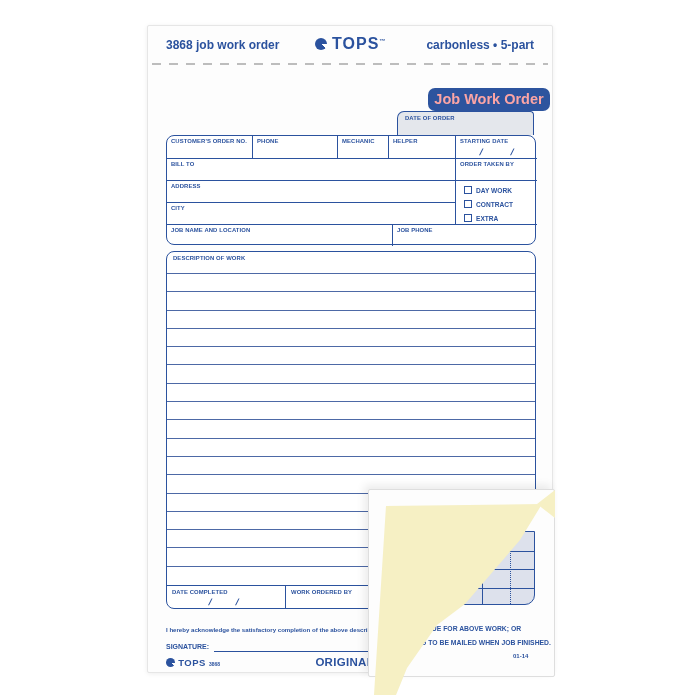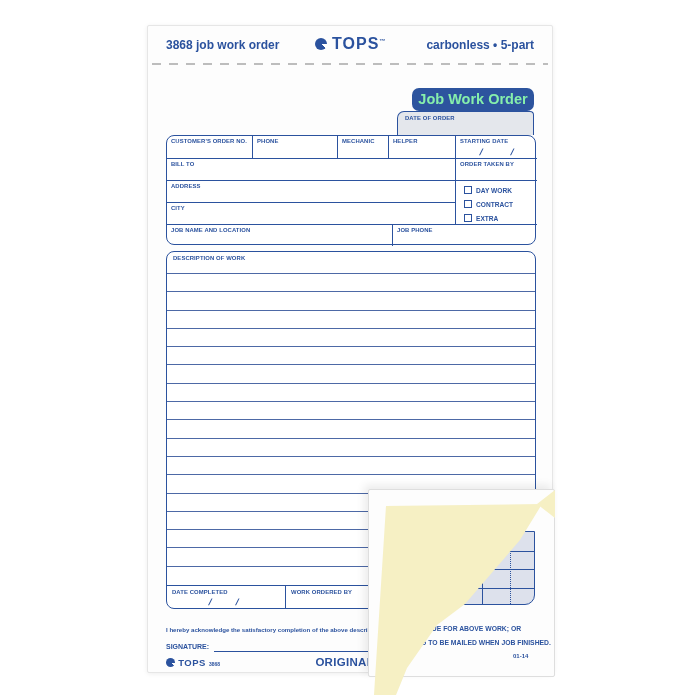--- a/index.html
+++ b/index.html
@@ -25,22 +25,22 @@
   .hdr-right{right:18px;top:12px;font-size:12px;font-weight:bold;}
   .hdr-brand{left:0;right:0;top:9px;text-align:center;font-size:16px;font-weight:bold;letter-spacing:1px;}
   .hdr-brand sup{font-size:6px;letter-spacing:0;}
   .tops-mark{display:inline-block;width:12px;height:12px;border-radius:50%;vertical-align:-1px;
     background:conic-gradient(from 210deg,var(--blue) 0 68%,#fff 68% 78%,var(--blue) 78%);}
   .tops-mark.small{width:9px;height:9px;vertical-align:-1px;}
 
   .perforation{left:4px;right:4px;top:37px;height:2px;
     background:repeating-linear-gradient(90deg,var(--perf) 0 9px,transparent 9px 17px);}
 
-  .title-box{left:264px;top:62px;width:122px;height:23px;background:var(--title-fill);
-    border-radius:7px;color:#86efac;font-size:14.5px;font-weight:bold;text-align:center;line-height:23px;}
+  .title-box{left:280px;top:62px;width:122px;height:23px;background:var(--title-fill);
+    border-radius:7px;color:#fca5a5;font-size:14.5px;font-weight:bold;text-align:center;line-height:23px;}
   .date-box{left:249px;top:85px;width:137px;height:24px;background:var(--datebox-fill);
     border:1.4px solid var(--blue);border-radius:7px 4px 0 0;border-bottom:none;z-index:0;}
   .title-box{z-index:2;}
   .lbl{font-size:5.9px;font-weight:bold;letter-spacing:.1px;white-space:nowrap;}
   .date-box .lbl{position:absolute;left:7px;top:3px;}
 
   .top-table{left:18px;top:109px;width:370px;height:110px;border:1.5px solid var(--blue);
     border-radius:8px;background:#fff;z-index:1;}
   .cell{position:absolute;border-color:var(--blue);}
   .cell .lbl{position:absolute;left:4px;top:2px;}

